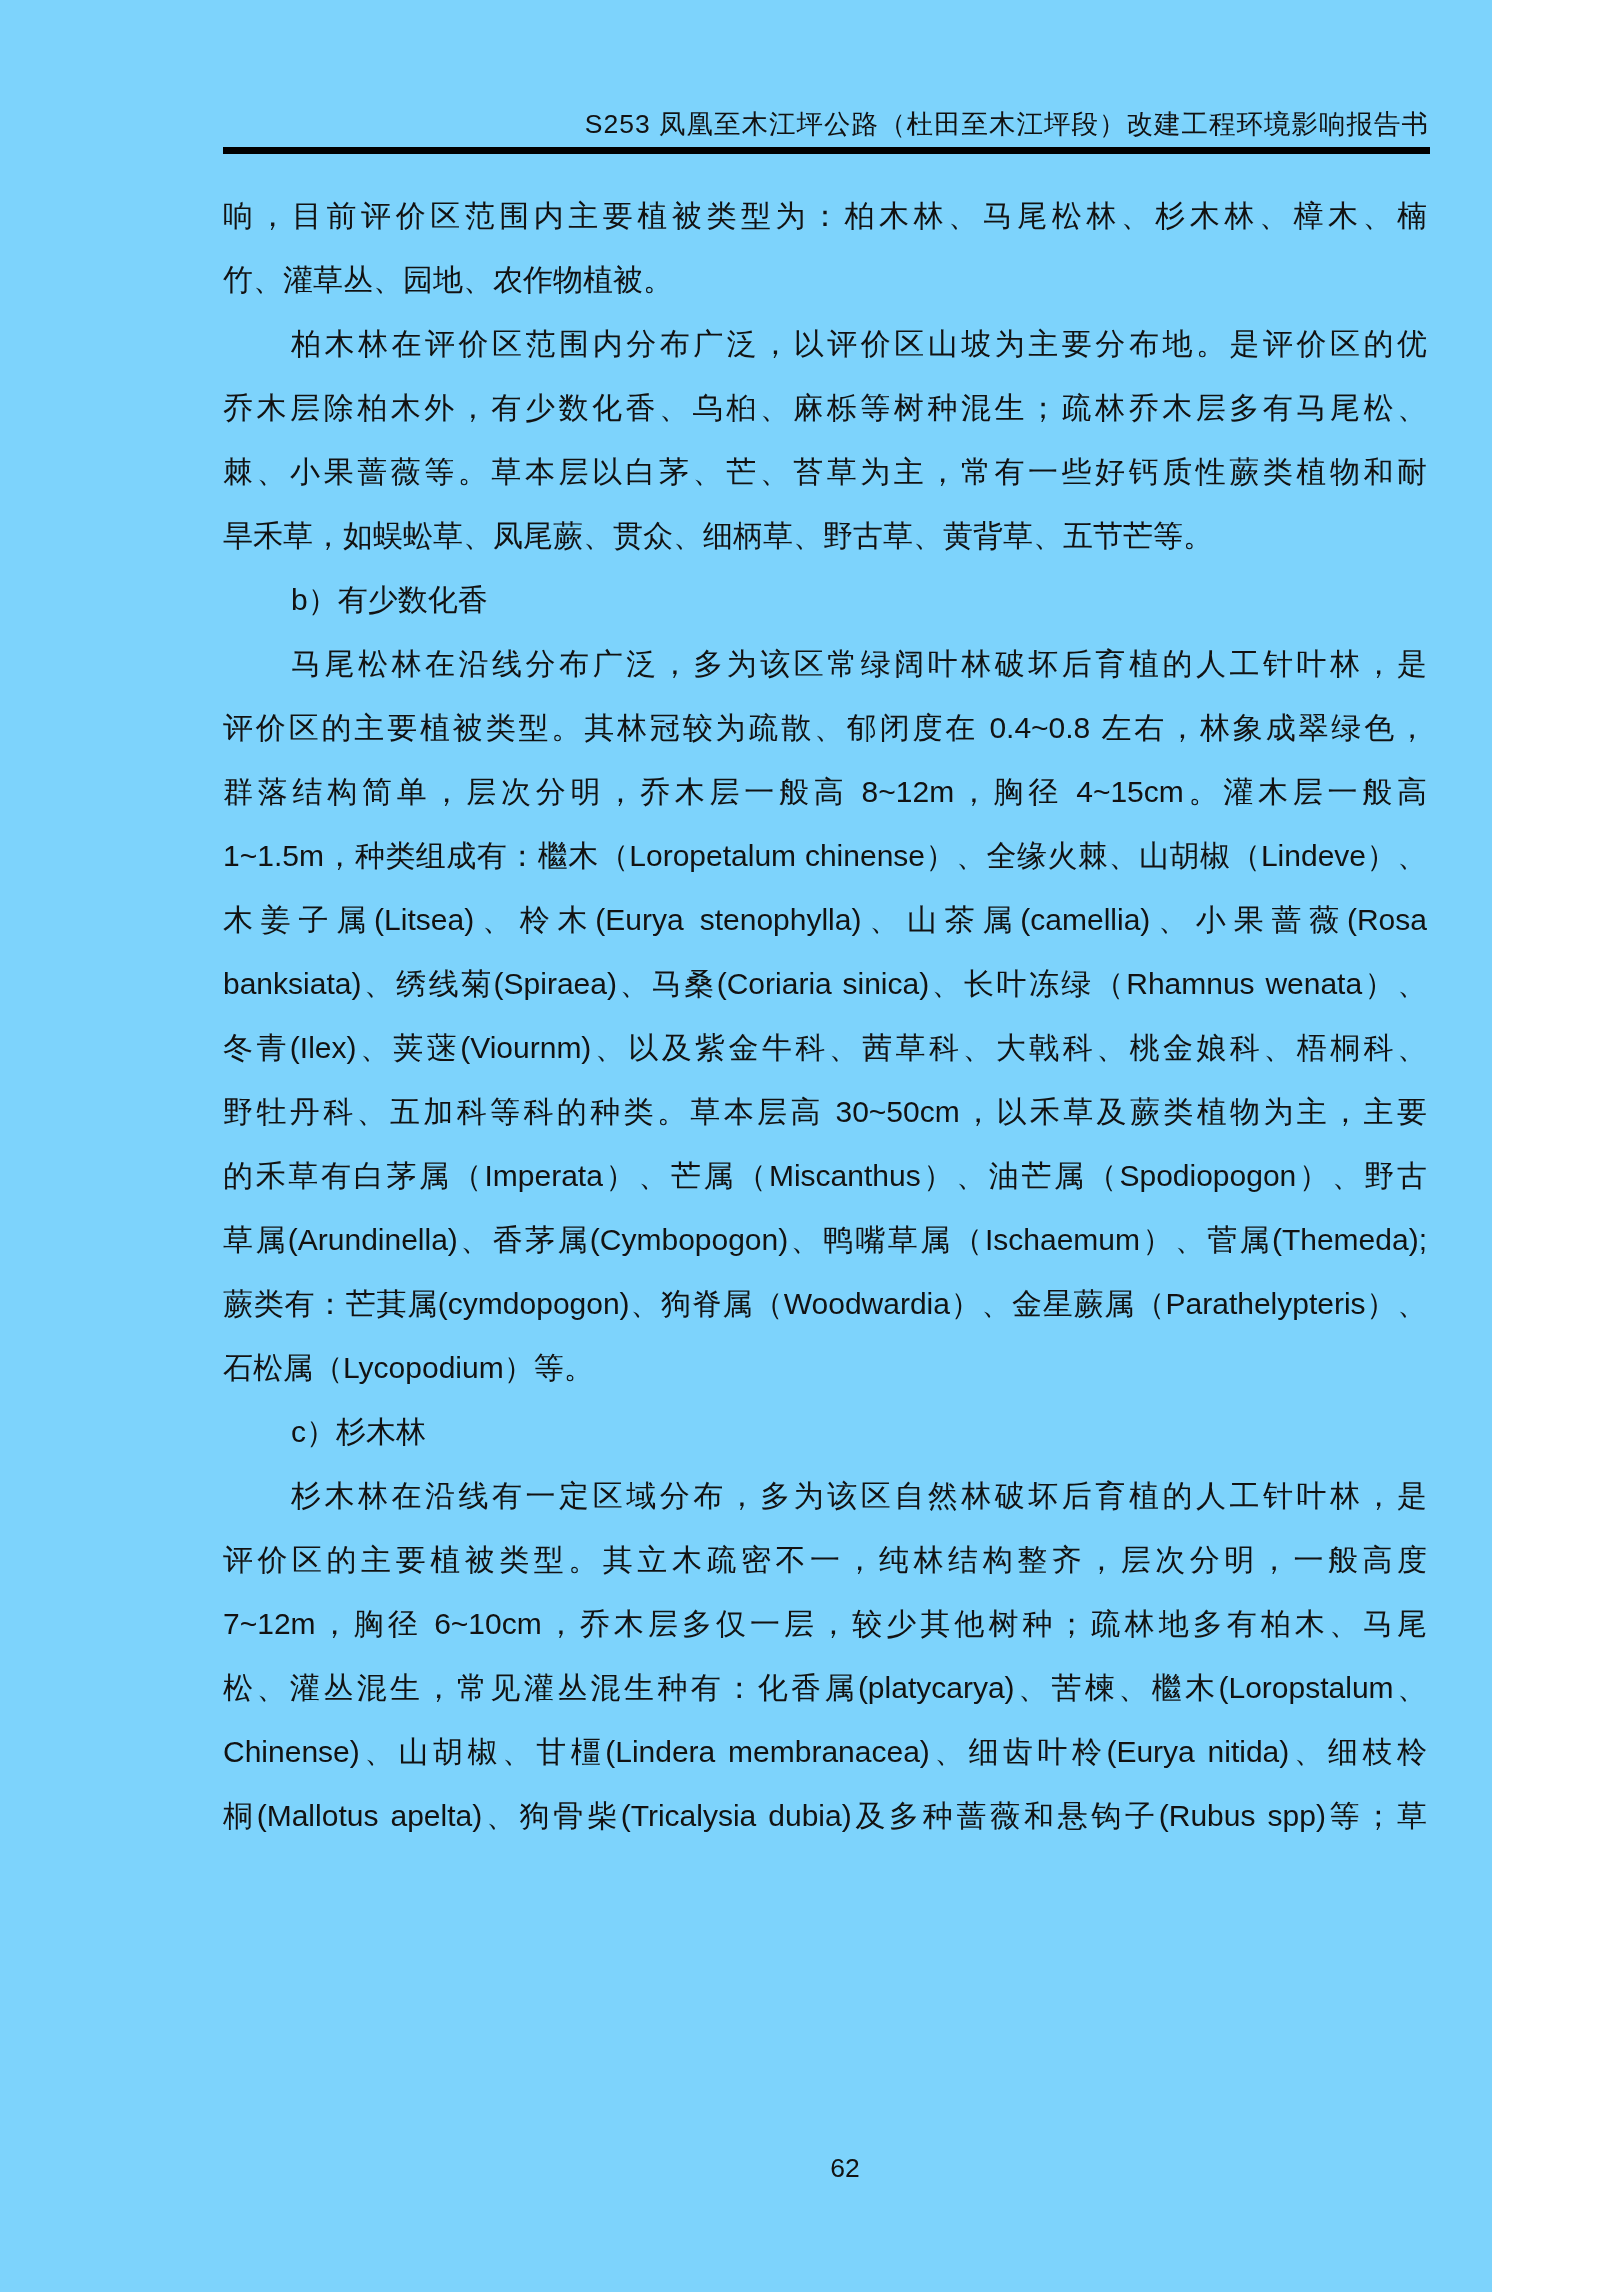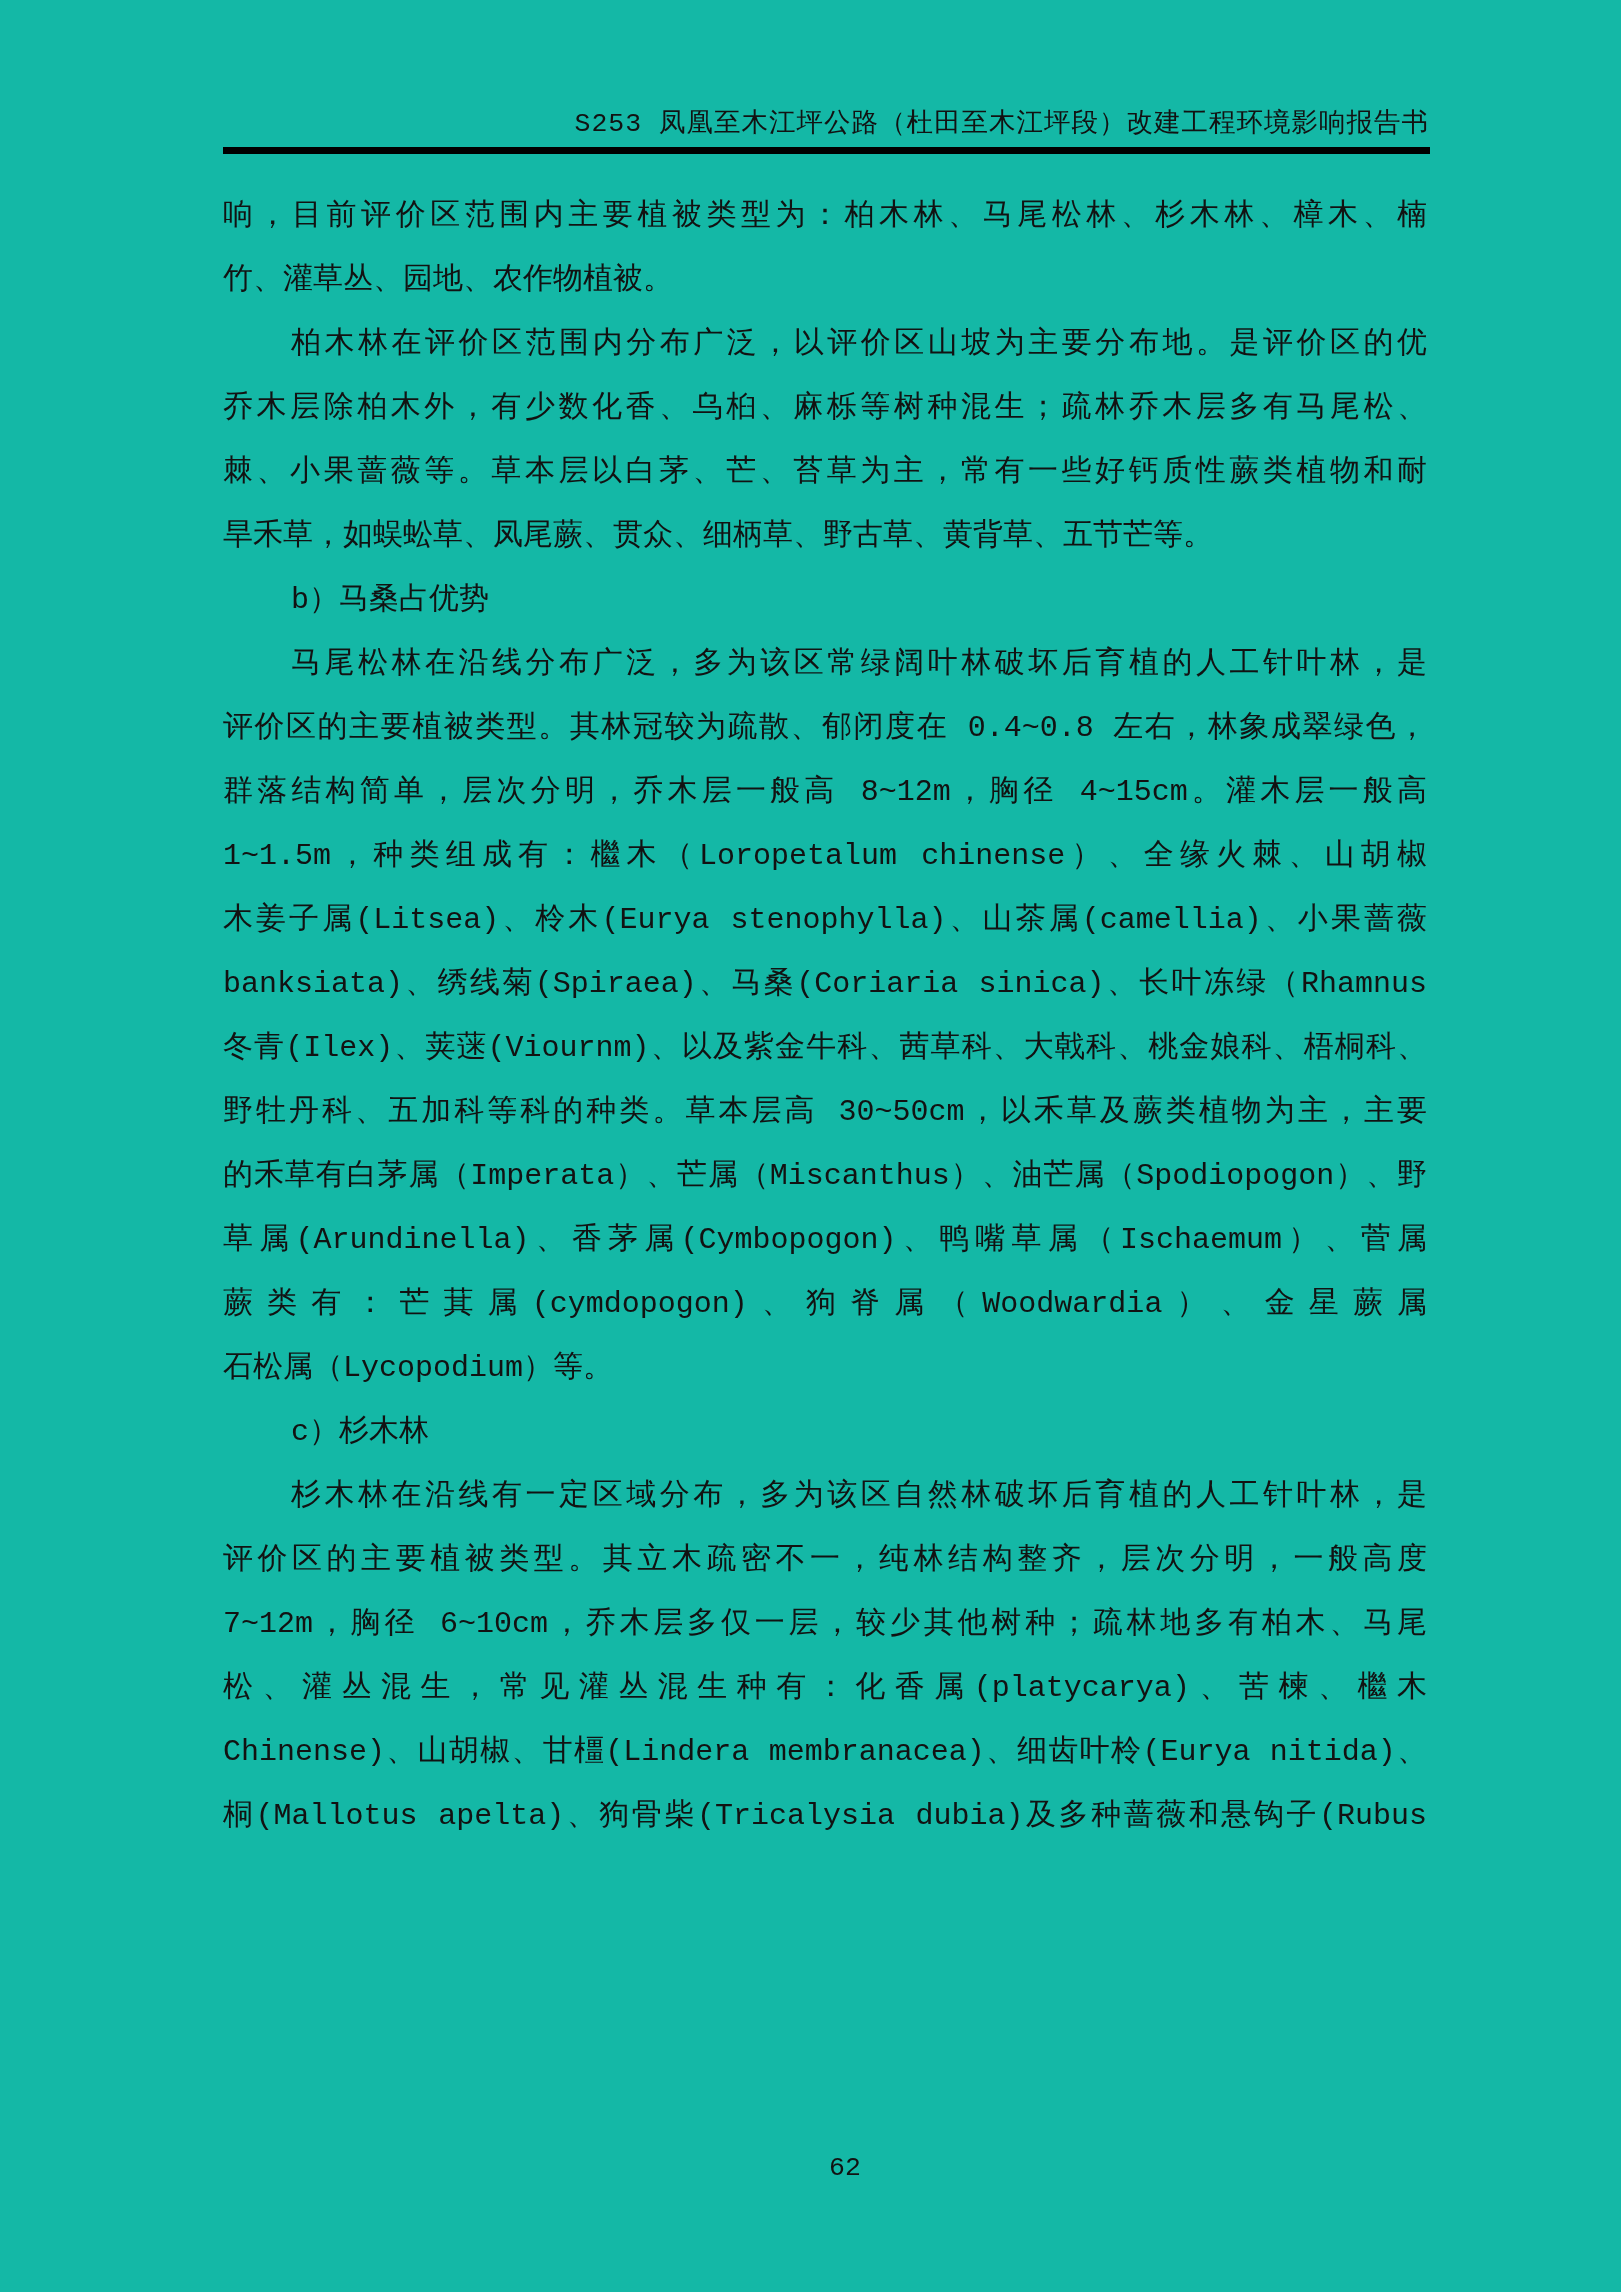--- a/index.html
+++ b/index.html
@@ -1,22 +1,22 @@
 <!DOCTYPE html>
 <html><head>
 <meta charset="utf-8">
 <style>
   html, body { margin: 0; padding: 0; background: #ffffff; }
   .page {
     position: relative;
-    width: 1621px;
+    width: 1492px;
     height: 2293px;
-    background: #14b8a6;
+    background: #7dd3fc;
     color: #121212;
-    font-family: Liberation Mono, monospace;
+    font-family: Liberation Sans, sans-serif;
     overflow: hidden;
   }
   .header-title {
     position: absolute;
     top: 108px;
     left: 223px;
     width: 1206px;
     text-align: right;
     font-size: 26.5px;
     line-height: 33px;
@@ -70,21 +70,21 @@
   <div class="header-title">S253 凤凰至木江坪公路（杜田至木江坪段）改建工程环境影响报告书</div>
   <div class="header-rule"></div>
 
   <div class="body-text">
     <div class="line">响，目前评价区范围内主要植被类型为：柏木林、马尾松林、杉木林、樟木、楠</div>
     <div class="line short">竹、灌草丛、园地、农作物植被。</div>
     <div class="line indent">柏木林在评价区范围内分布广泛，以评价区山坡为主要分布地。是评价区的优</div>
     <div class="line">乔木层除柏木外，有少数化香、乌桕、麻栎等树种混生；疏林乔木层多有马尾松、</div>
     <div class="line">棘、小果蔷薇等。草本层以白茅、芒、苔草为主，常有一些好钙质性蕨类植物和耐</div>
     <div class="line short">旱禾草，如蜈蚣草、凤尾蕨、贯众、细柄草、野古草、黄背草、五节芒等。</div>
-    <div class="line short indent">b）马桑占优势</div>
+    <div class="line short indent">b）有少数化香</div>
     <div class="line indent">马尾松林在沿线分布广泛，多为该区常绿阔叶林破坏后育植的人工针叶林，是</div>
     <div class="line">评价区的主要植被类型。其林冠较为疏散、郁闭度在 0.4~0.8 左右，林象成翠绿色，</div>
     <div class="line">群落结构简单，层次分明，乔木层一般高 8~12m，胸径 4~15cm。灌木层一般高</div>
     <div class="line">1~1.5m，种类组成有：檵木（Loropetalum chinense）、全缘火棘、山胡椒（Lindeve）、</div>
     <div class="line">木姜子属(Litsea)、柃木(Eurya stenophylla)、山茶属(camellia)、小果蔷薇(Rosa</div>
     <div class="line">banksiata)、绣线菊(Spiraea)、马桑(Coriaria sinica)、长叶冻绿（Rhamnus wenata）、</div>
     <div class="line">冬青(Ilex)、荚蒾(Viournm)、以及紫金牛科、茜草科、大戟科、桃金娘科、梧桐科、</div>
     <div class="line">野牡丹科、五加科等科的种类。草本层高 30~50cm，以禾草及蕨类植物为主，主要</div>
     <div class="line">的禾草有白茅属（Imperata）、芒属（Miscanthus）、油芒属（Spodiopogon）、野古</div>
     <div class="line">草属(Arundinella)、香茅属(Cymbopogon)、鸭嘴草属（Ischaemum）、菅属(Themeda);</div>

